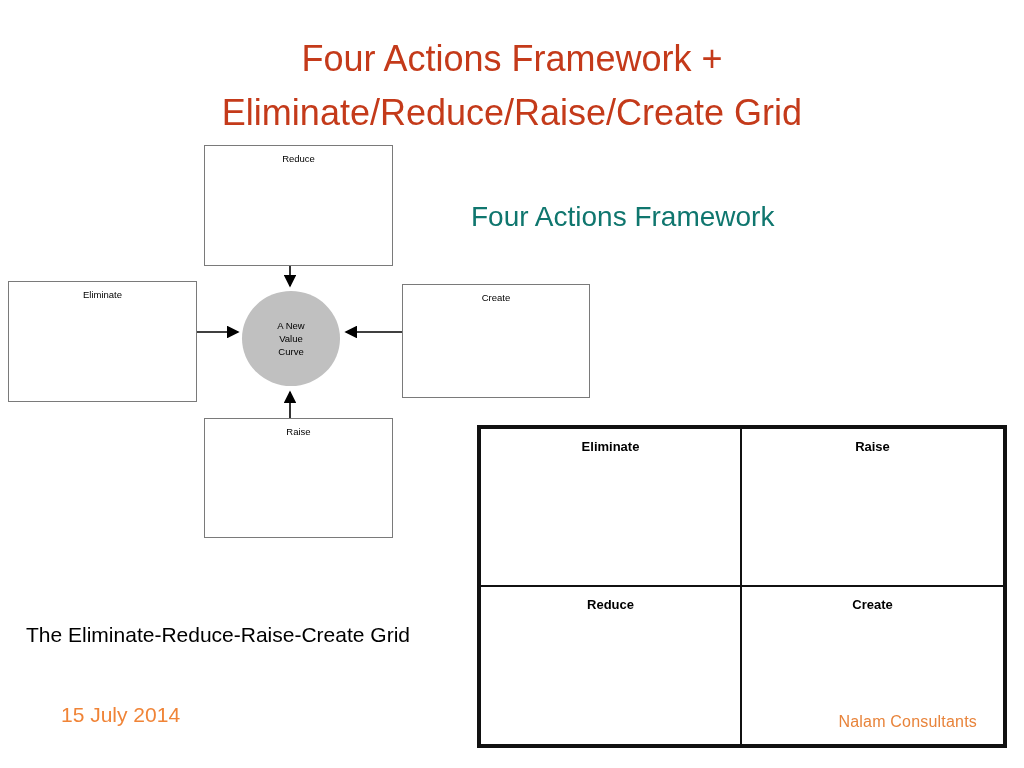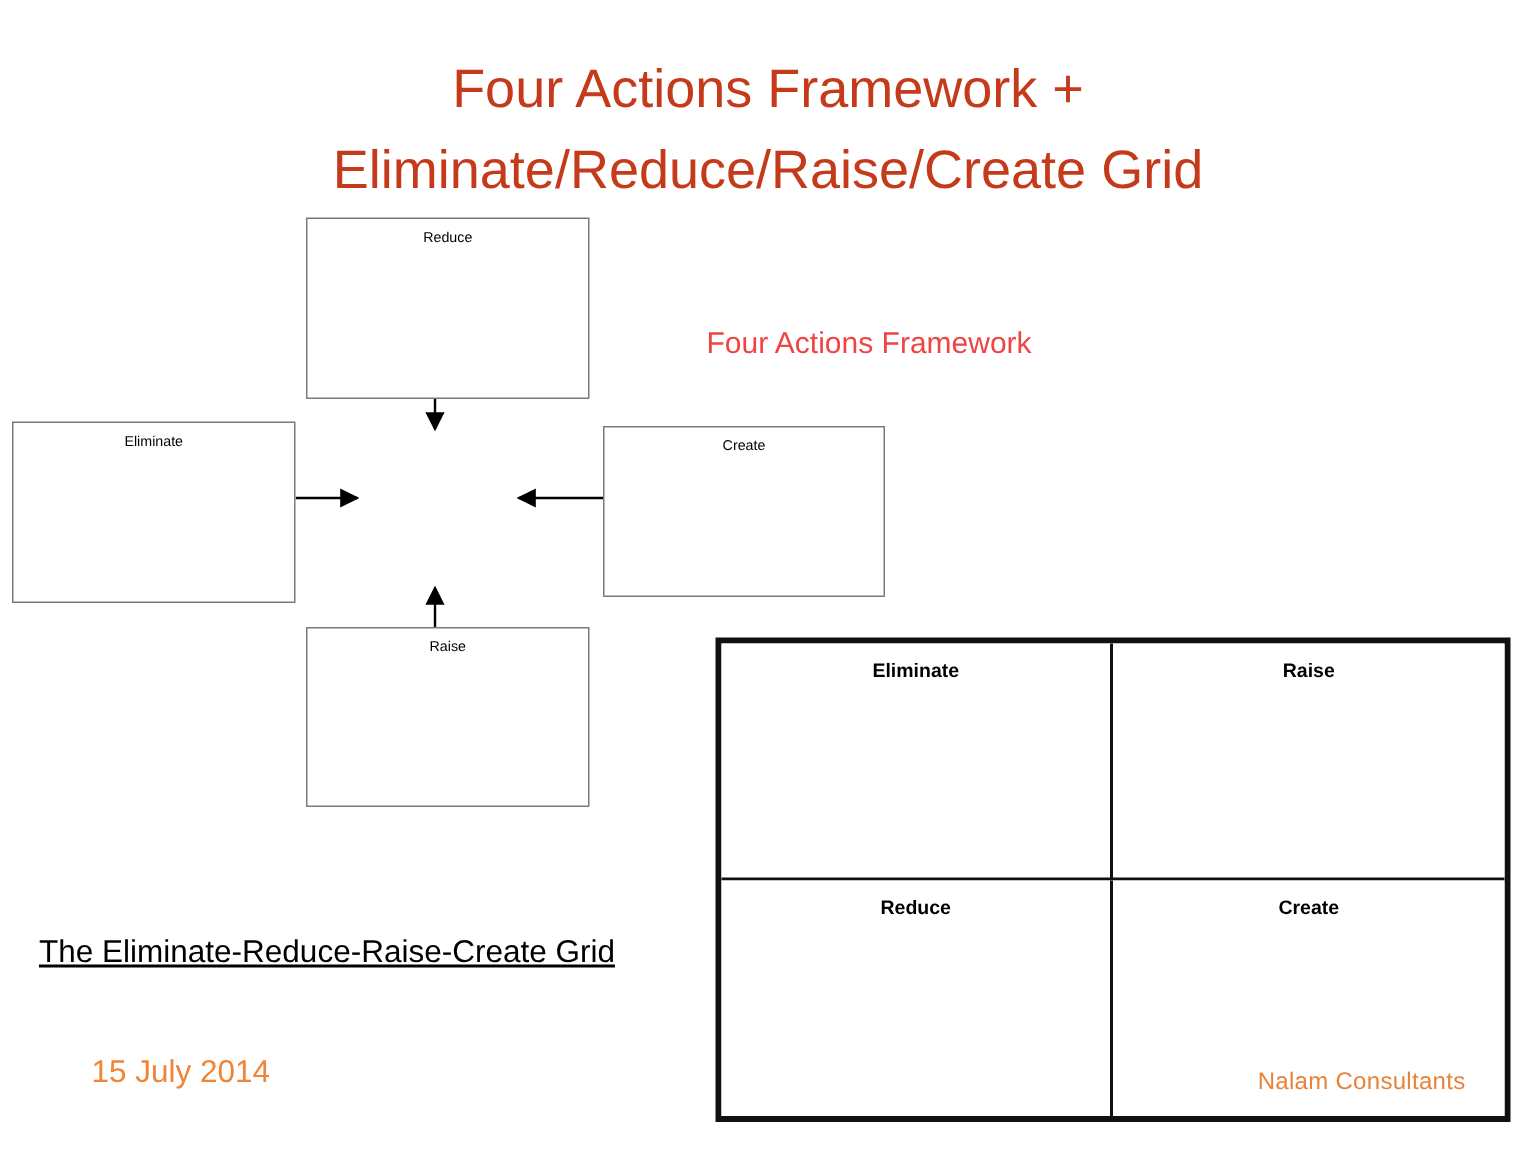--- a/index.html
+++ b/index.html
@@ -80,36 +80,35 @@
     top: 0;
     width: 1024px;
     height: 768px;
     pointer-events: none;
   }
 
   
   .caption-right {
     position: absolute;
     left: 471px;
-    top: 216px;
-    font-size: 20px;
+    top: 203px;
+    font-size: 28px;
     line-height: 27px;
-    color: #ef4444;
+    color: #0f766e;
   }
 
   
   .caption-left {
     position: absolute;
     left: 26px;
     top: 622px;
     width: 425px;
     font-size: 21px;
     line-height: 26px;
     color: #000000;
-    text-decoration: underline;
   }
 
   .slide-date {
     position: absolute;
     left: 61px;
     top: 705px;
     font-size: 21px;
     line-height: 20px;
     color: #F08437;
   }
@@ -190,20 +189,25 @@
   </div>
 
   <div class="fa-box" id="box-create">
     <span class="fa-box-label">Create</span>
   </div>
 
   <div class="fa-box" id="box-raise">
     <span class="fa-box-label">Raise</span>
   </div>
 
+  <div class="fa-circle">
+    <span class="fa-circle-label">A New
+Value
+Curve</span>
+  </div>
 
   <div class="caption-right">Four Actions Framework</div>
 
   <div class="caption-left">The Eliminate-Reduce-Raise-Create Grid</div>
 
   <div class="slide-date">15 July 2014</div>
 
   <div id="errc-grid">
 
     <div class="errc-cell">

